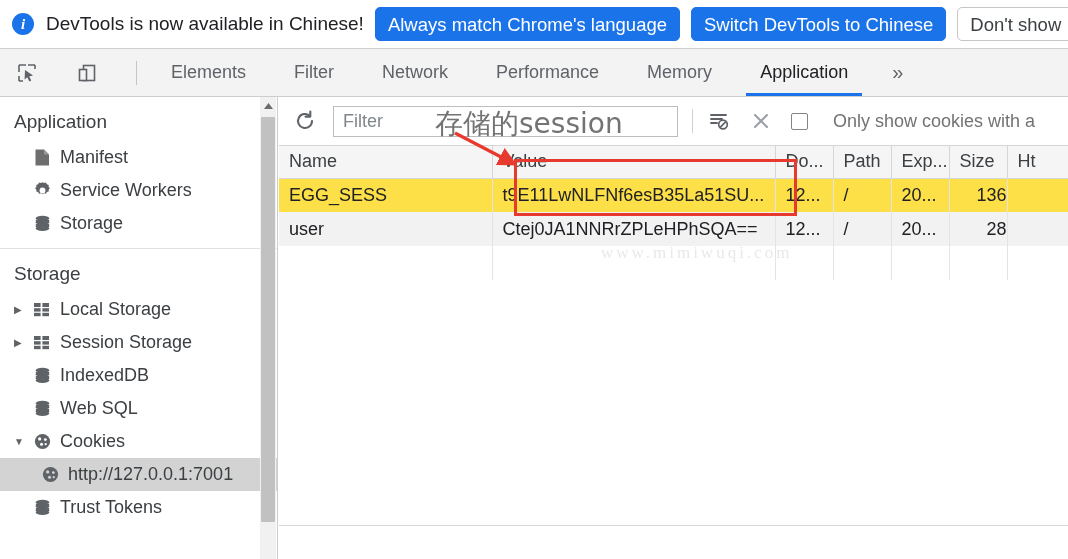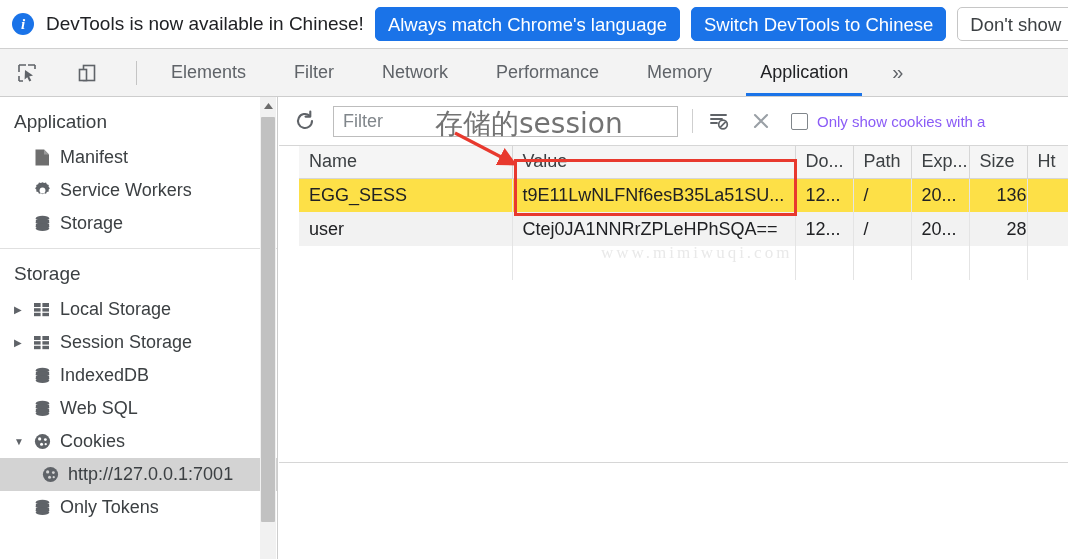--- a/index.html
+++ b/index.html
@@ -266,35 +266,34 @@
     flex: none;
   }
   .checkbox {
     width: 17px; height: 17px;
     border: 1.6px solid #80868b;
     border-radius: 2px;
     box-sizing: border-box;
     flex: none;
   }
   .checkbox-label {
-    font-size: 15px;
-    color: #8b5cf6;
-    margin-left: 9px;
+    font-size: 18px;
+    color: #737373;
+    margin-left: 25px;
     white-space: nowrap;
   }
 
   
   .table-wrap {
     position: relative;
-    height: 318px;
+    height: 381px;
     border-top: 1px solid #d6d6d6;
     border-bottom: 1px solid #d6d6d6;
     box-sizing: border-box;
     overflow: hidden;
-    padding-left: 20px;
   }
   table.cookies {
     border-collapse: collapse;
     table-layout: fixed;
     width: 789px;
     font-size: 18px;
   }
   table.cookies th {
     background: #f5f5f5;
     font-weight: normal;
@@ -538,21 +537,21 @@
         <svg width="19" height="19" viewBox="0 0 20 20">
           <ellipse cx="10" cy="4.4" rx="7" ry="2.6" fill="#5f6368"></ellipse>
           <rect x="3" y="6.0" width="14" height="2.6" fill="#5f6368"></rect>
           <ellipse cx="10" cy="8.6" rx="7" ry="2.6" fill="#5f6368"></ellipse>
           <rect x="3" y="10.2" width="14" height="2.6" fill="#5f6368"></rect>
           <ellipse cx="10" cy="12.8" rx="7" ry="2.6" fill="#5f6368"></ellipse>
           <rect x="3" y="14.4" width="14" height="0.6" fill="#5f6368"></rect>
           <ellipse cx="10" cy="15.3" rx="7" ry="2.6" fill="#5f6368"></ellipse>
         </svg>
       </span>
-      <span class="sb-label">Only Tokens</span>
+      <span class="sb-label">Trust Tokens</span>
     </div>
 
     <div class="sb-scrollbar">
       <div class="sb-scroll-up">
         <svg width="11" height="8" viewBox="0 0 11 8">
             <path d="M5.5 1 L10 7 L1 7 Z" fill="#6b6b6b"></path>
           </svg>
       </div>
       <div class="sb-scroll-thumb"></div>
     </div>

